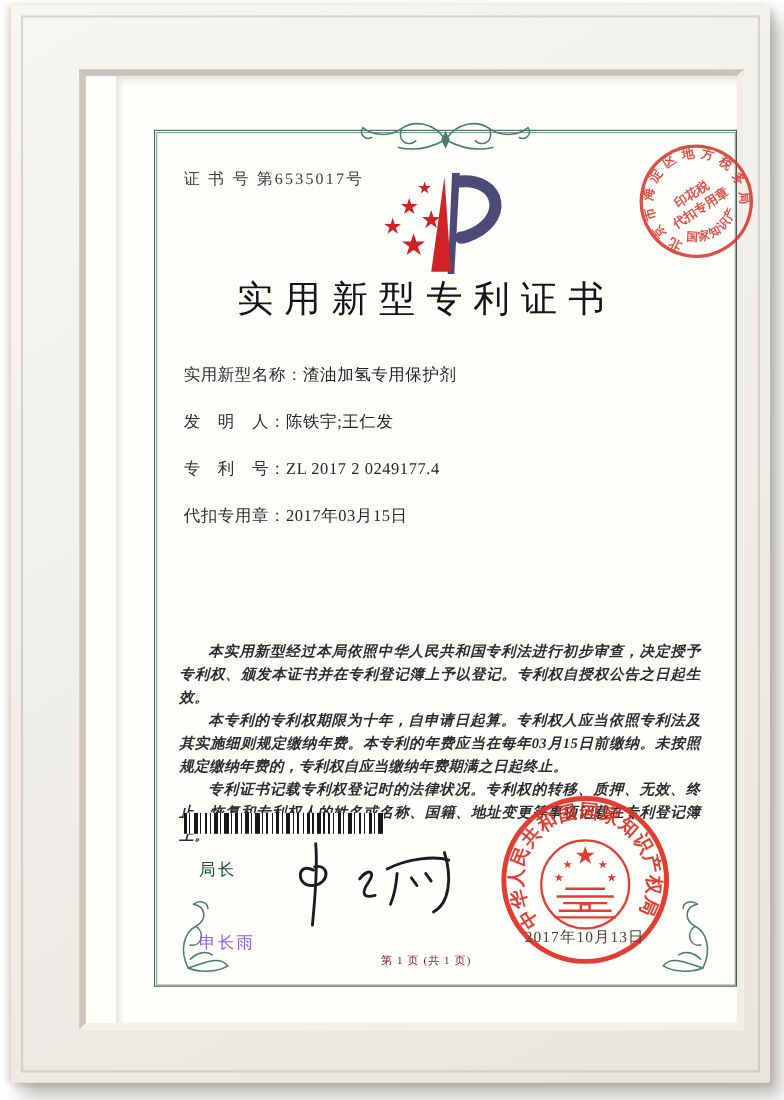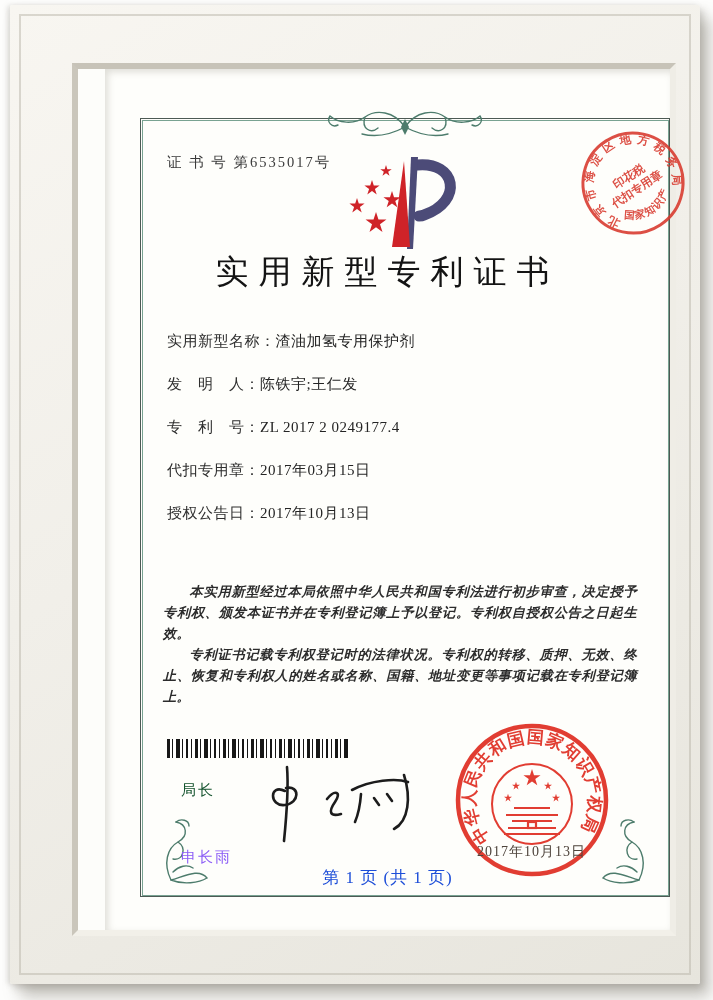--- a/index.html
+++ b/index.html
@@ -53,21 +53,21 @@
 
   .signer-title { position:absolute; left:76px; top:712px; font-size:15px; letter-spacing:2px; color:#14532d; }
   .signer-name  { position:absolute; left:76px; top:779px; font-size:15px; letter-spacing:2px; color:#8b5cf6; }
   .signature { position:absolute; left:150px; top:694px; }
   .signature path { stroke:#1c1c1c; stroke-width:2.6; fill:none; stroke-linecap:round; stroke-linejoin:round; }
 
   .seal { position:absolute; left:345px; top:649px; opacity:.94; }
   .seal-date { position:absolute; left:372px; top:774px; font-size:14px; letter-spacing:1px;
                color:#4e443c; white-space:nowrap; }
   .page-footer { position:absolute; left:0; top:797px; width:100%; text-align:center;
-                 font-size:17px; color:#1d4ed8; letter-spacing:1px; }
+                 font-size:10px; color:#7f1d1d; letter-spacing:1px; }
 
   .tax-stamp { position:absolute; left:468px; top:54px; transform:rotate(-33deg); opacity:.88; }
 </style>
 </head>
 <body>
 
 <svg width="0" height="0" style="position:absolute">
   <defs>
     <path id="star" d="M0,-1 L0.2245,-0.309 0.951,-0.309 0.363,0.118 0.588,0.809 0,0.382 -0.588,0.809 -0.363,0.118 -0.951,-0.309 -0.2245,-0.309 Z"></path>
   </defs>
@@ -121,27 +121,25 @@
           </div>
           <div class="field-row">
             <span class="field-label">发　明　人：</span><span class="field-value">陈铁宇;王仁发</span>
           </div>
           <div class="field-row">
             <span class="field-label">专　利　号：</span><span class="field-value">ZL 2017 2 0249177.4</span>
           </div>
           <div class="field-row">
             <span class="field-label">代扣专用章：</span><span class="field-value">2017年03月15日</span>
           </div>
-          <div class="field-row">
-            <span class="field-label">授权公告日：</span><span class="field-value">2017年10月13日</span>
-          </div>
         </div>
 
         <div class="paras">
           <p>本实用新型经过本局依照中华人民共和国专利法进行初步审查，决定授予专利权、颁发本证书并在专利登记簿上予以登记。专利权自授权公告之日起生效。</p>
+          <p>本专利的专利权期限为十年，自申请日起算。专利权人应当依照专利法及其实施细则规定缴纳年费。本专利的年费应当在每年03月15日前缴纳。未按照规定缴纳年费的，专利权自应当缴纳年费期满之日起终止。</p>
           <p>专利证书记载专利权登记时的法律状况。专利权的转移、质押、无效、终止、恢复和专利权人的姓名或名称、国籍、地址变更等事项记载在专利登记簿上。</p>
         </div>
 
         <div class="barcode"></div>
 
         <div class="signer-title">局长</div>
         <div class="signer-name">申长雨</div>
 
         <svg class="signature" width="175" height="82" viewBox="0 0 175 82">
           <path d="M30,28 C14,20 14,44 30,42 C45,40 45,22 31,25"></path>

